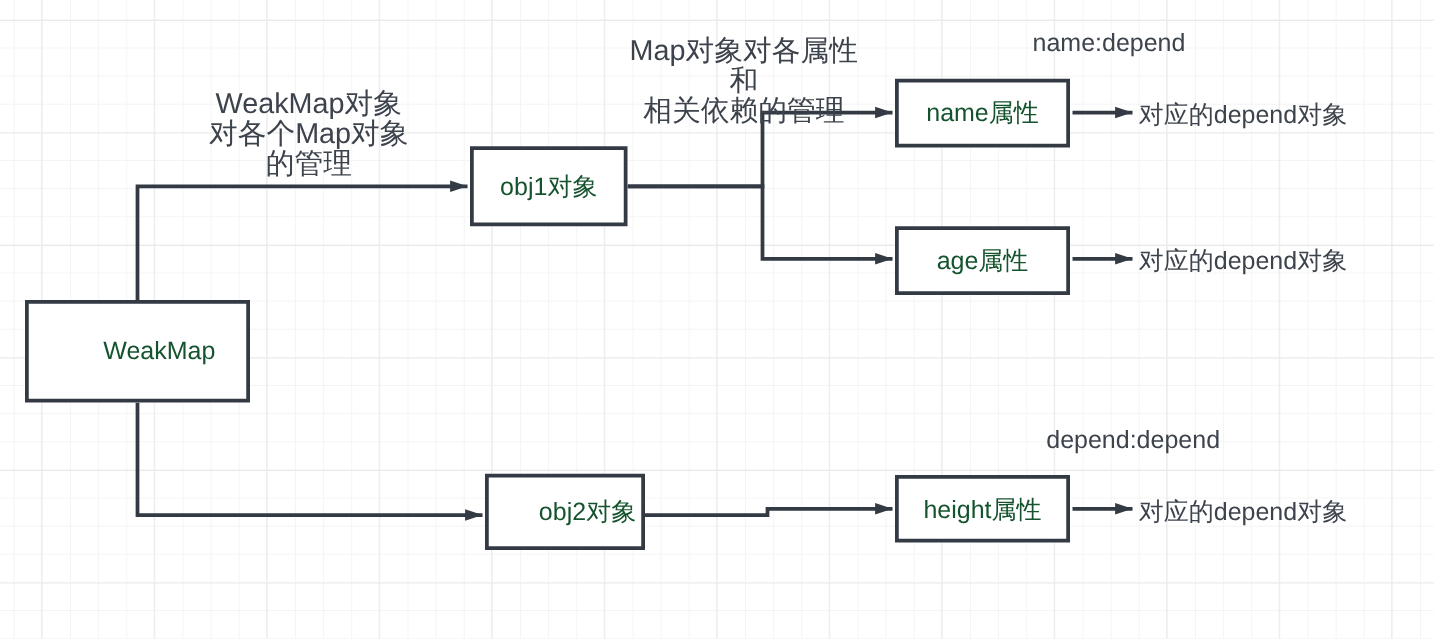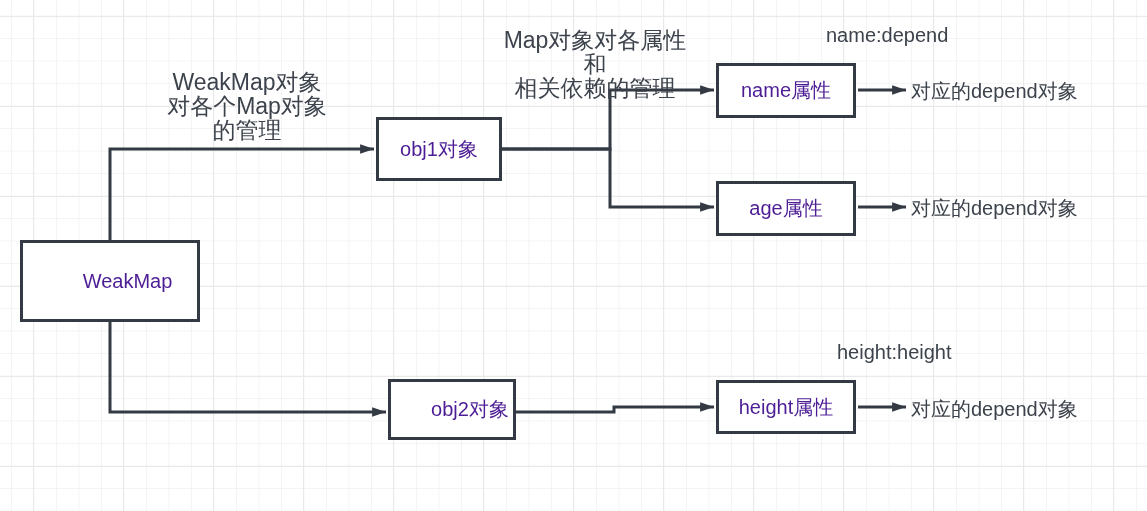--- a/index.html
+++ b/index.html
@@ -34,21 +34,21 @@
 
   .node {
     position: absolute;
     box-sizing: border-box;
     background: #ffffff;
     border: 3px solid #333a44;
     display: flex;
     align-items: center;
     justify-content: center;
     font-size: 20px;
-    color: #4c1d95;
+    color: #14532d;
     white-space: nowrap;
   }
   .node-weakmap { left: 20px;  top: 240px; width: 180px; height: 82px; padding-left: 35px; }
   .node-obj1    { left: 376px; top: 117px; width: 126px; height: 64px; }
   .node-obj2    { left: 388px; top: 379px; width: 128px; height: 61px; padding-left: 36px; }
   .node-name    { left: 716px; top: 63px;  width: 140px; height: 55px; }
   .node-age     { left: 716px; top: 181px; width: 140px; height: 55px; }
   .node-height  { left: 716px; top: 380px; width: 140px; height: 54px; }
 
   .note {
@@ -118,19 +118,19 @@
   <div class="node node-age">age属性</div>
   <div class="node node-height">height属性</div>
 
   <div class="note note-weakmap">WeakMap对象
 对各个Map对象
 的管理</div>
   <div class="note note-map">Map对象对各属性和
 相关依赖的管理</div>
 
   <div class="edge-label lbl-name-depend">name:depend</div>
-  <div class="edge-label lbl-height-depend">height:height</div>
+  <div class="edge-label lbl-height-depend">depend:depend</div>
 
   <div class="depend-text depend-1">对应的depend对象</div>
   <div class="depend-text depend-2">对应的depend对象</div>
   <div class="depend-text depend-3">对应的depend对象</div>
 
 </div>
 
 </body></html>

